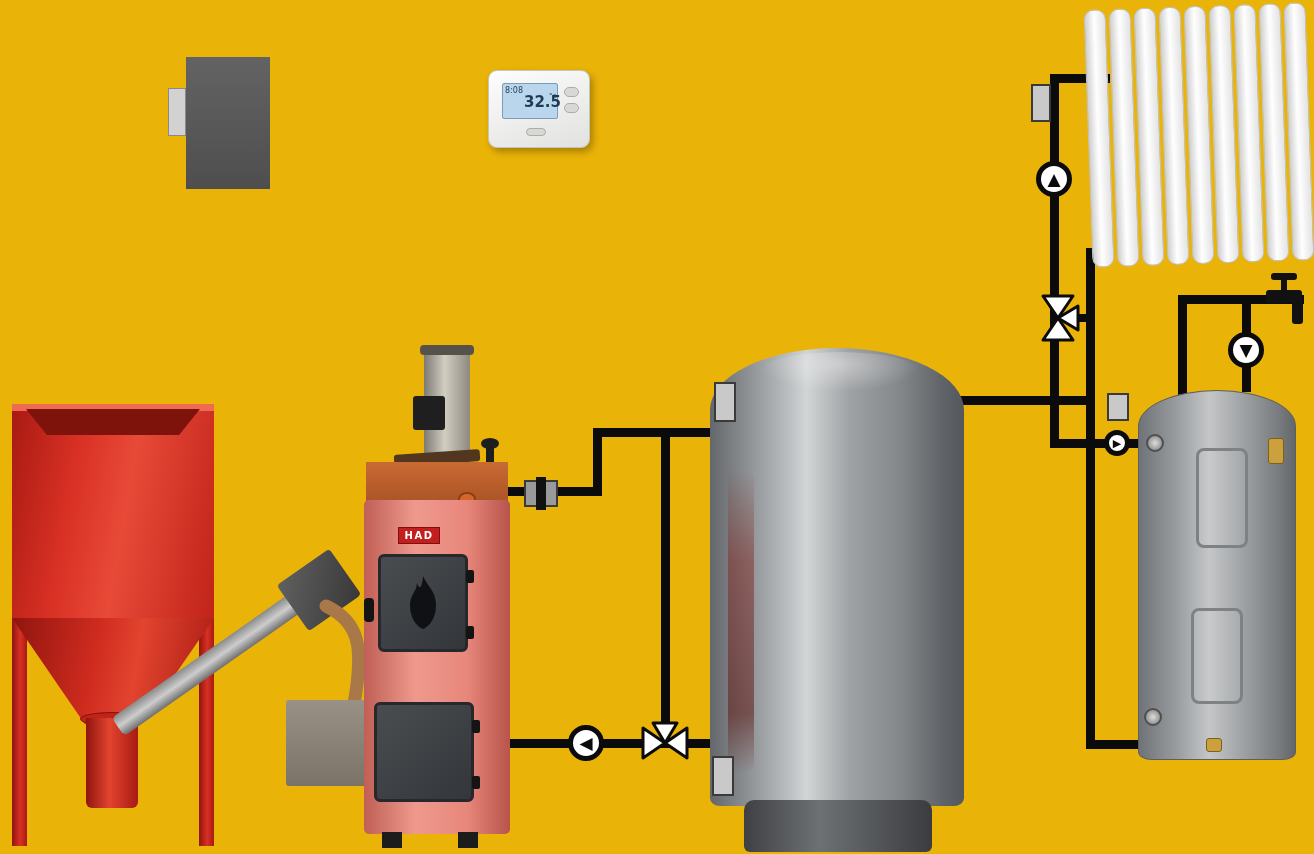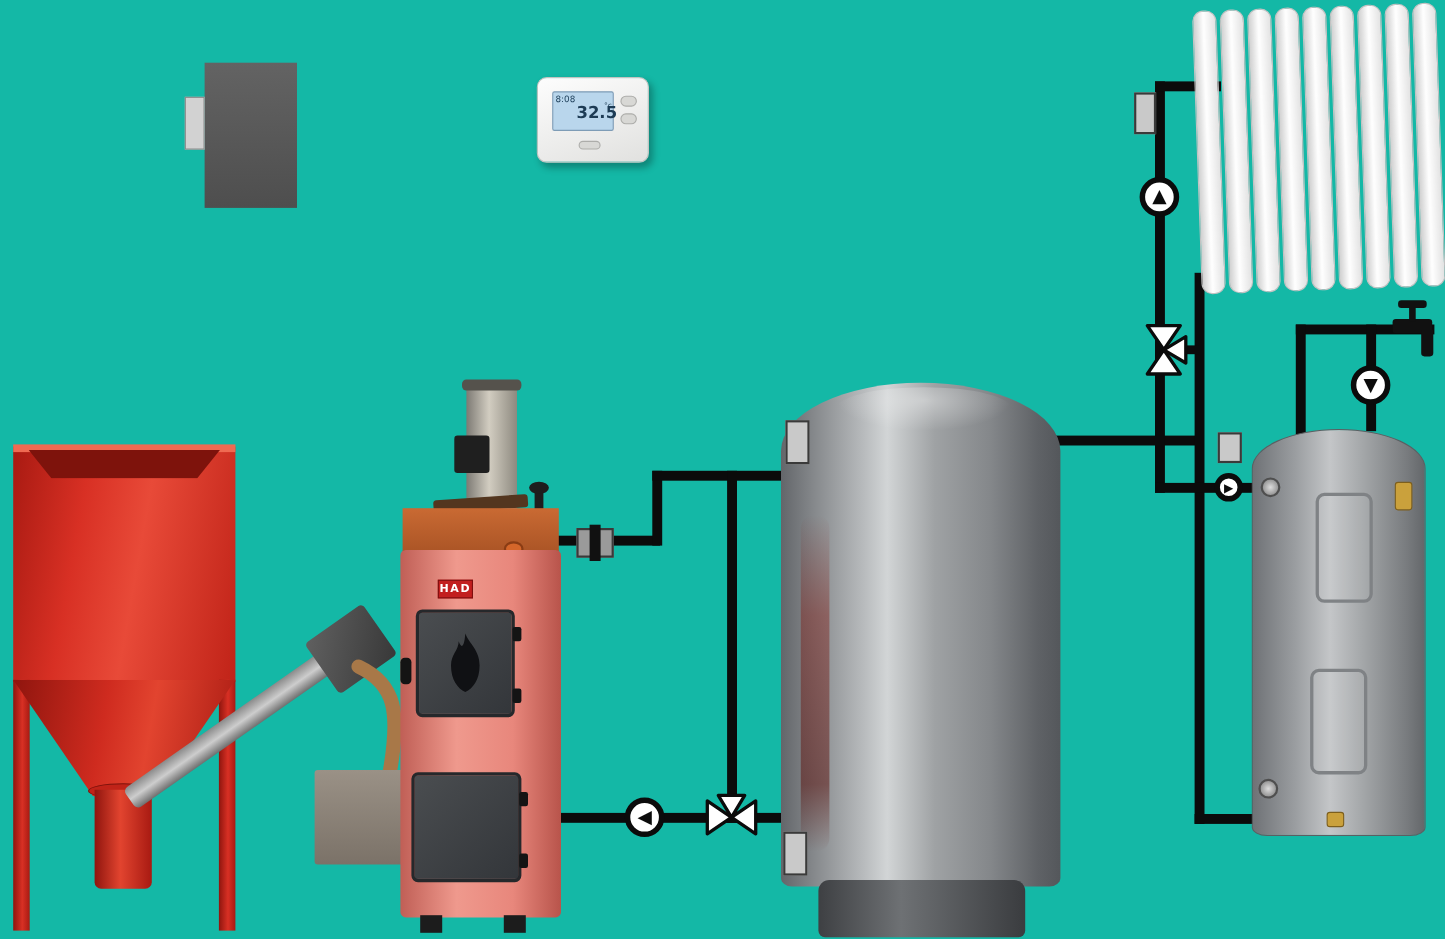--- a/index.html
+++ b/index.html
@@ -1,16 +1,16 @@
 <!DOCTYPE html>
 <html><head>
 <meta charset="utf-8">
 <style>
   html,body{margin:0;padding:0;background:#fff}
-  .canvas{position:relative;width:1314px;height:854px;background:#14b8a6;overflow:hidden;
+  .canvas{position:relative;width:1314px;height:854px;background:#eab308;overflow:hidden;
           font-family:"DejaVu Sans",sans-serif}
   .abs{position:absolute}
 
   
   .pipe{position:absolute;background:#0b0b0b}
   .p1{left:470px;top:487px;width:130px;height:9px}
   .p2{left:593px;top:428px;width:9px;height:68px}
   .p3{left:593px;top:428px;width:140px;height:9px}
   .p4{left:661px;top:428px;width:9px;height:320px}
   .p5{left:506px;top:739px;width:212px;height:9px}
@@ -93,21 +93,21 @@
   .damper{left:413px;top:396px;width:32px;height:34px;background:#1f1f1f;border-radius:3px}
   .boiler-rod{left:486px;top:446px;width:8px;height:42px;background:#1e1e1e;border-radius:3px}
   .boiler-rod-knob{left:481px;top:438px;width:18px;height:11px;background:#1e1e1e;border-radius:50%}
   .boiler-top{left:366px;top:462px;width:142px;height:52px;
       background:linear-gradient(180deg,#c96a33,#a24e22)}
   .boiler-top-tools{left:394px;top:452px;width:86px;height:12px;background:#53361f;border-radius:3px;transform:rotate(-4deg)}
   .boiler-cap{left:458px;top:492px;width:18px;height:14px;background:#d4662a;border:2px solid #8a3c14;
       border-radius:50%;box-sizing:border-box}
   .boiler-body{left:364px;top:500px;width:146px;height:334px;border-radius:5px;
       background:linear-gradient(90deg,#c05f56,#ef998d 35%,#e8877c 70%,#b8544b)}
-  .boiler-badge{left:398px;top:527px;width:32px;height:17px;background:#c21f1f;border:1px solid #7e0f0f;
+  .boiler-badge{left:398px;top:527px;width:42px;height:17px;background:#c21f1f;border:1px solid #7e0f0f;
       color:#fff;font-size:10px;font-weight:bold;display:flex;align-items:center;justify-content:center;
       letter-spacing:1.5px;box-sizing:border-box}
   .boiler-door{position:absolute;background:linear-gradient(135deg,#4a4d50,#33363a);
       border:3px solid #26282b;border-radius:6px;box-sizing:border-box;
       display:flex;align-items:center;justify-content:center}
   .door-u{left:378px;top:554px;width:90px;height:98px}
   .door-l{left:374px;top:702px;width:100px;height:100px}
   .hinge{position:absolute;background:#141414;border-radius:2px}
   .h1{left:466px;top:570px;width:8px;height:13px}
   .h2{left:466px;top:626px;width:8px;height:13px}

